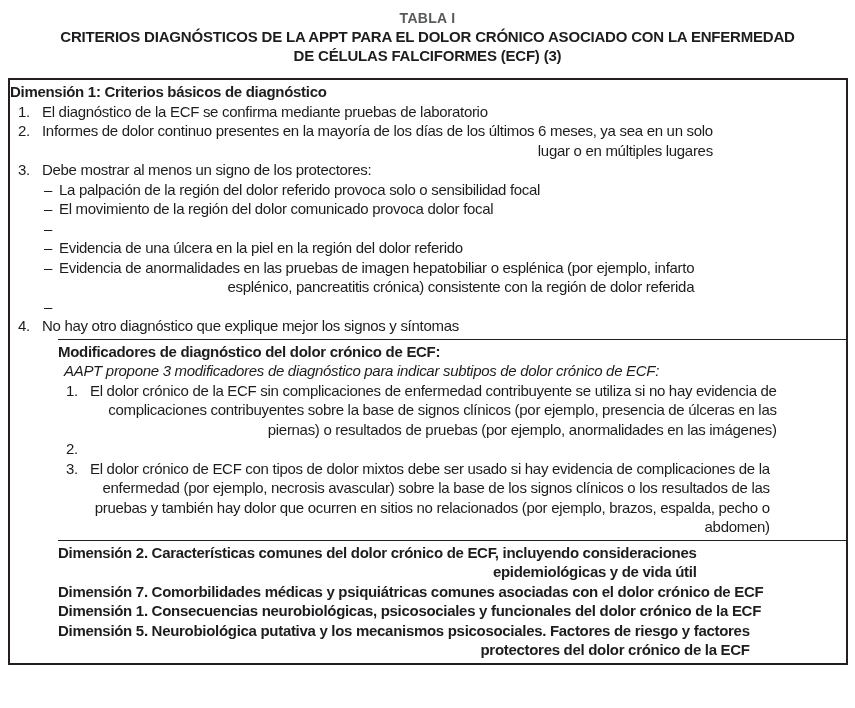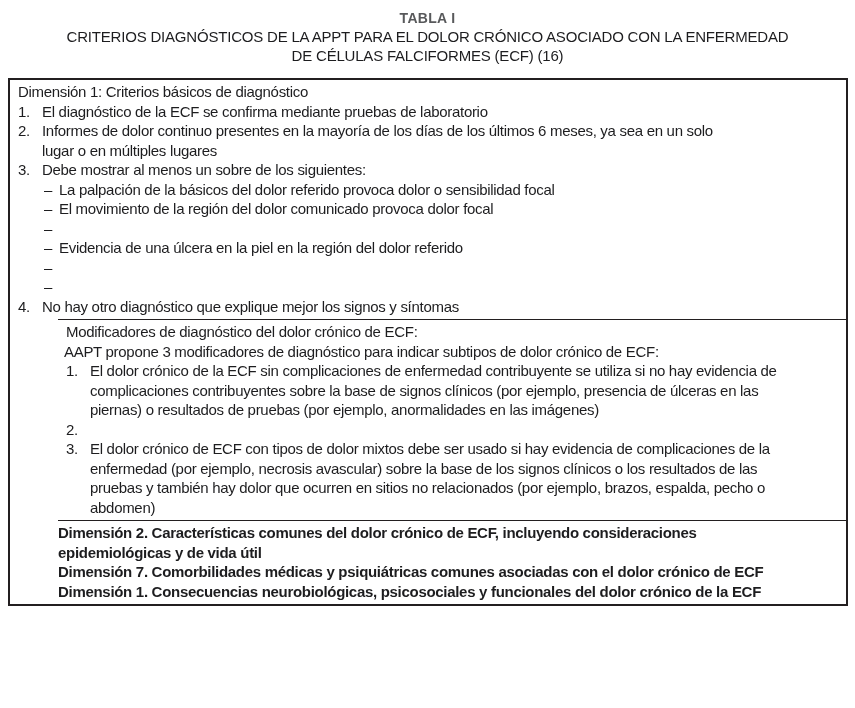--- a/index.html
+++ b/index.html
@@ -13,97 +13,99 @@
 
   
   .titleblock { text-align: center; padding-top: 9px; }
   .table-label {
     font-size: 14px; line-height: 18px;
     color: #58595b; font-weight: bold;
     letter-spacing: 0.3px;
   }
   .table-title {
     font-size: 15px; line-height: 19px;
-    color: #1d1d1f; font-weight: normal;
+    color: #1d1d1f; font-weight: bold;
     letter-spacing: -0.2px;
   }
 
   
   .table {
     position: absolute; left: 8px; top: 78px;
     width: 836px; 
     border: 2px solid #231f20;
     background: #ffffff;
     font-size: 15px; line-height: 19.5px;
     letter-spacing: -0.3px;
   }
   .sec { padding: 2px 6px 3px 0; }
   .sec + .sec { border-top: 1.5px solid #231f20; margin-left: 48px; }
 
-  .sec-heading { font-weight: normal; padding-left: 8px; white-space: pre-wrap; }
-  .sec-subheading { padding-left: 6px; white-space: pre-wrap; }
+  .sec-heading { font-weight: bold; padding-left: 0; white-space: pre-wrap; }
+  .sec-subheading { font-style: italic; padding-left: 6px; white-space: pre-wrap; }
 
   .row { display: flex; align-items: flex-start; }
   .row .marker { flex: 0 0 auto; }
-  .row .text { white-space: pre-wrap; }
+  .row .text { white-space: pre-wrap; text-align: right; }
 
   .row.indent-0 { }
   .row.indent-1 { padding-left: 8px; }
   .row.indent-1 .marker { width: 24px; }
   .row.indent-2 { padding-left: 34px; }
   .row.indent-2 .marker { width: 15px; }
 
   .sec-dimensions .row { font-weight: bold; }
 </style>
 </head>
 <body>
 
 <div class="page">
 
   <header class="titleblock">
     <div class="table-label">TABLA I</div>
     <div class="table-title">CRITERIOS DIAGNÓSTICOS DE LA APPT PARA EL DOLOR CRÓNICO ASOCIADO CON LA ENFERMEDAD</div>
-    <div class="table-title">DE CÉLULAS FALCIFORMES (ECF) (16)</div>
+    <div class="table-title">DE CÉLULAS FALCIFORMES (ECF) (3)</div>
   </header>
 
   <div class="table">
 
     <section class="sec">
       <div class="sec-heading">Dimensión 1: Criterios básicos de diagnóstico</div>
       <div>
           <div class="row indent-1">
             <span class="marker">1.</span>
             <span class="text">El diagnóstico de la ECF se confirma mediante pruebas de laboratorio</span>
           </div>
           <div class="row indent-1">
             <span class="marker">2.</span>
             <span class="text">Informes de dolor continuo presentes en la mayoría de los días de los últimos 6 meses, ya sea en un solo
 lugar o en múltiples lugares</span>
           </div>
           <div class="row indent-1">
             <span class="marker">3.</span>
-            <span class="text">Debe mostrar al menos un sobre de los siguientes:</span>
+            <span class="text">Debe mostrar al menos un signo de los protectores:</span>
           </div>
           <div class="row indent-2">
             <span class="marker">–</span>
-            <span class="text">La palpación de la básicos del dolor referido provoca dolor o sensibilidad focal</span>
+            <span class="text">La palpación de la región del dolor referido provoca solo o sensibilidad focal</span>
           </div>
           <div class="row indent-2">
             <span class="marker">–</span>
             <span class="text">El movimiento de la región del dolor comunicado provoca dolor focal</span>
           </div>
           <div class="row indent-2">
             <span class="marker">–</span>
           </div>
           <div class="row indent-2">
             <span class="marker">–</span>
             <span class="text">Evidencia de una úlcera en la piel en la región del dolor referido</span>
           </div>
           <div class="row indent-2">
             <span class="marker">–</span>
+            <span class="text">Evidencia de anormalidades en las pruebas de imagen hepatobiliar o esplénica (por ejemplo, infarto
+esplénico, pancreatitis crónica) consistente con la región de dolor referida</span>
           </div>
           <div class="row indent-2">
             <span class="marker">–</span>
           </div>
           <div class="row indent-1">
             <span class="marker">4.</span>
             <span class="text">No hay otro diagnóstico que explique mejor los signos y síntomas</span>
           </div>
         </div>
     </section>
@@ -136,17 +138,21 @@
           <div class="row indent-0">
             <span class="text">Dimensión 2. Características comunes del dolor crónico de ECF, incluyendo consideraciones
 epidemiológicas y de vida útil</span>
           </div>
           <div class="row indent-0">
             <span class="text">Dimensión 7. Comorbilidades médicas y psiquiátricas comunes asociadas con el dolor crónico de ECF</span>
           </div>
           <div class="row indent-0">
             <span class="text">Dimensión 1. Consecuencias neurobiológicas, psicosociales y funcionales del dolor crónico de la ECF</span>
           </div>
+          <div class="row indent-0">
+            <span class="text">Dimensión 5. Neurobiológica putativa y los mecanismos psicosociales. Factores de riesgo y factores
+protectores del dolor crónico de la ECF</span>
+          </div>
         </div>
     </section>
 
   </div>
 </div>
 
 </body></html>

